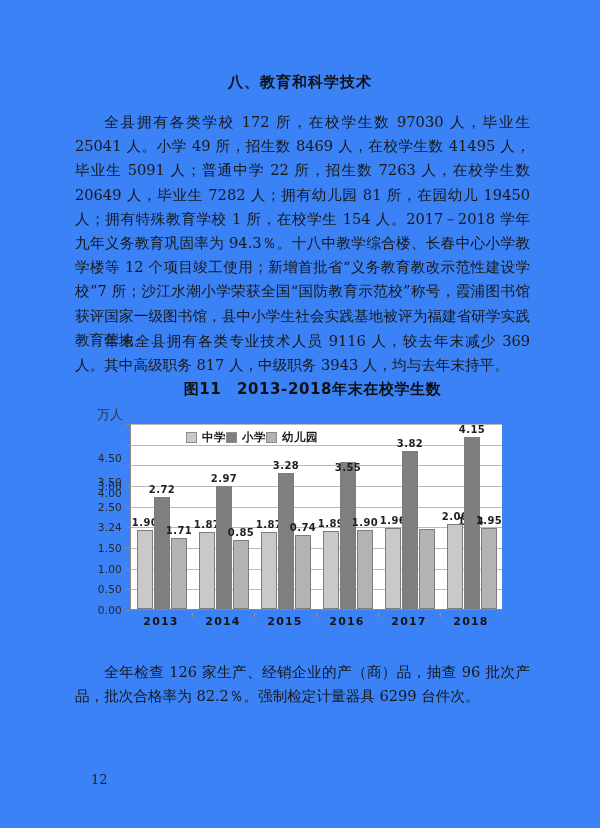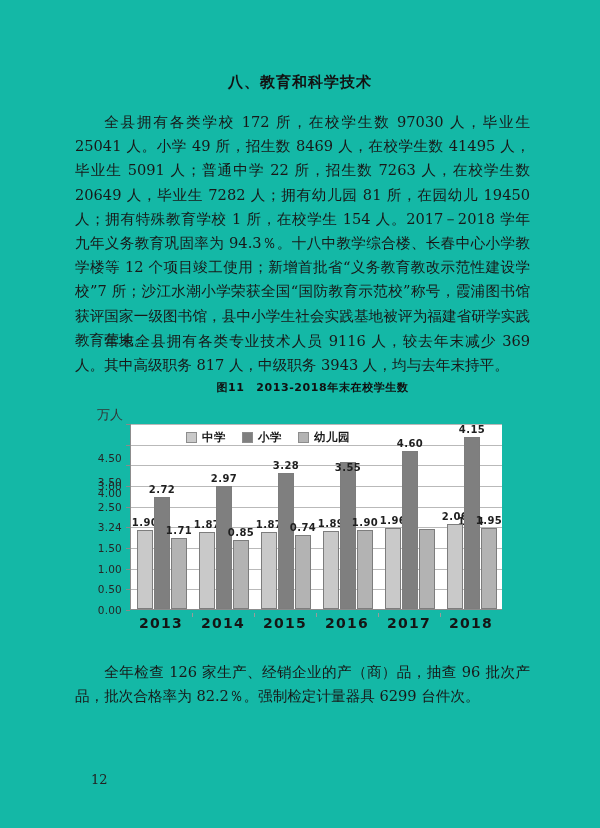--- a/index.html
+++ b/index.html
@@ -12,21 +12,21 @@
     height: 828px;
     position: relative;
     font-family: "DejaVu Serif", "Liberation Serif", serif;
     color: #1a1a1a;
     overflow: hidden;
   }
 
   .page {
     position: absolute;
     inset: 0;
-    background: #14b8a6;
+    background: #3b82f6;
   }
 
   
   .section-heading {
     position: absolute;
     top: 73px;
     left: 0;
     width: 600px;
     text-align: center;
     font-size: 15px;
@@ -59,21 +59,21 @@
   
   .figure {
     position: absolute;
     left: 75px;
     top: 380px;
     width: 455px;
     height: 270px;
   }
   .figure-title {
     text-align: center;
-    font-size: 11px;
+    font-size: 15px;
     font-weight: bold;
     font-family: "DejaVu Sans", "Liberation Sans", sans-serif;
     letter-spacing: 0.6px;
     color: #101010;
     margin-left: 20px;
   }
   .axis-unit {
     position: absolute;
     left: 22px;
     top: 26px;
@@ -162,21 +162,20 @@
     letter-spacing: 0.4px;
     text-align: center;
   }
 
   
   .legend {
     position: absolute;
     left: 55px;
     top: 6px;
     display: flex;
-    gap: 16px;
     align-items: flex-start;
     z-index: 5;
   }
   .legend-item {
     display: flex;
     align-items: center;
     gap: 5px;
   }
   .legend-swatch {
     width: 9px;
@@ -196,21 +195,21 @@
   .x-labels {
     position: absolute;
     left: 35px;
     top: 189px;
     width: 372px;
     height: 20px;
   }
   .x-label {
     position: absolute;
     top: 2px;
-    font-size: 14px;
+    font-size: 11px;
     font-family: "DejaVu Sans", "Liberation Sans", sans-serif;
     font-weight: bold;
     color: #151515;
     letter-spacing: 1.2px;
     transform: translateX(-50%);
     white-space: nowrap;
   }
   .x-tick {
     position: absolute;
     top: 0;
@@ -316,21 +315,21 @@
               <div class="bar-value" style="left: 0.25px; width: 27.5px; bottom: 80.12px;">1.89</div>
               <div class="bar" style="left: 23.25px; width: 15.5px; height: 146.733px; background: rgb(127, 127, 127);"></div>
               <div class="bar-value" style="left: 17.25px; width: 27.5px; bottom: 136px;">3.55</div>
               <div class="bar" style="left: 40.25px; width: 15.5px; height: 78.5333px; background: rgb(179, 179, 179);"></div>
               <div class="bar-value" style="left: 34.25px; width: 27.5px; bottom: 80.5333px;">1.90</div>
             </div>
             <div class="group" style="left: 248px; width: 62px;">
               <div class="bar" style="left: 6.25px; width: 15.5px; height: 81.0133px; background: rgb(201, 201, 201);"></div>
               <div class="bar-value" style="left: 0.25px; width: 27.5px; bottom: 83.0133px;">1.96</div>
               <div class="bar" style="left: 23.25px; width: 15.5px; height: 157.893px; background: rgb(127, 127, 127);"></div>
-              <div class="bar-value" style="left: 17.25px; width: 27.5px; bottom: 159.893px;">4.60</div>
+              <div class="bar-value" style="left: 17.25px; width: 27.5px; bottom: 159.893px;">3.82</div>
               <div class="bar" style="left: 40.25px; width: 15.5px; height: 80.1867px; background: rgb(179, 179, 179);"></div>
               <div class="bar-value" style="left: 34.25px; width: 27.5px; bottom: 82.1867px; margin-left: 44px;">1.94</div>
             </div>
             <div class="group" style="left: 310px; width: 62px;">
               <div class="bar" style="left: 6.25px; width: 15.5px; height: 85.1467px; background: rgb(201, 201, 201);"></div>
               <div class="bar-value" style="left: 0.25px; width: 27.5px; bottom: 87.1467px;">2.06</div>
               <div class="bar" style="left: 23.25px; width: 15.5px; height: 171.533px; background: rgb(127, 127, 127);"></div>
               <div class="bar-value" style="left: 17.25px; width: 27.5px; bottom: 173.533px;">4.15</div>
               <div class="bar" style="left: 40.25px; width: 15.5px; height: 80.6px; background: rgb(179, 179, 179);"></div>
               <div class="bar-value" style="left: 34.25px; width: 27.5px; bottom: 82.6px;">1.95</div>

